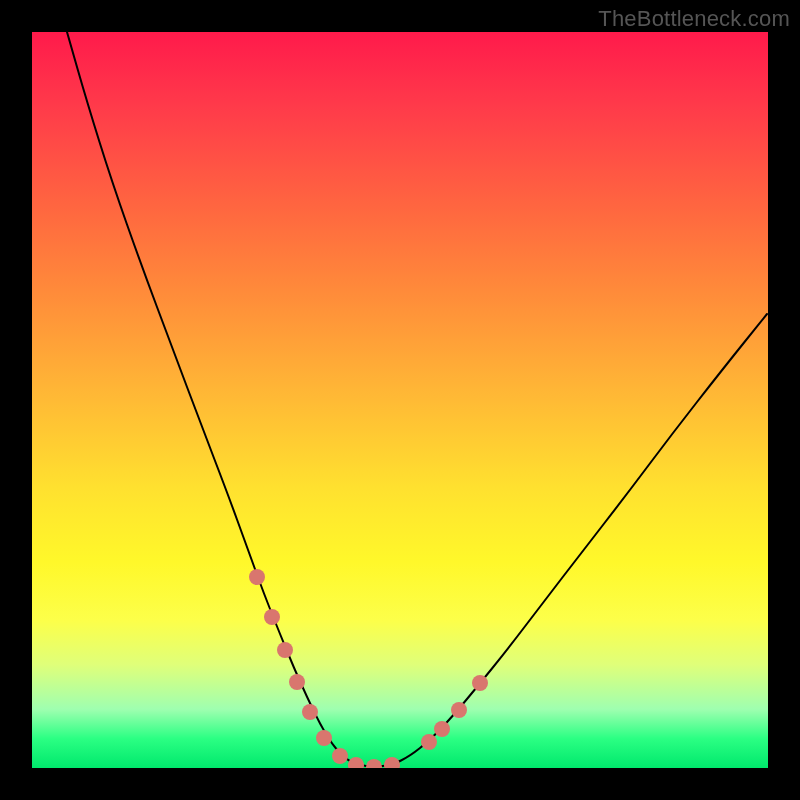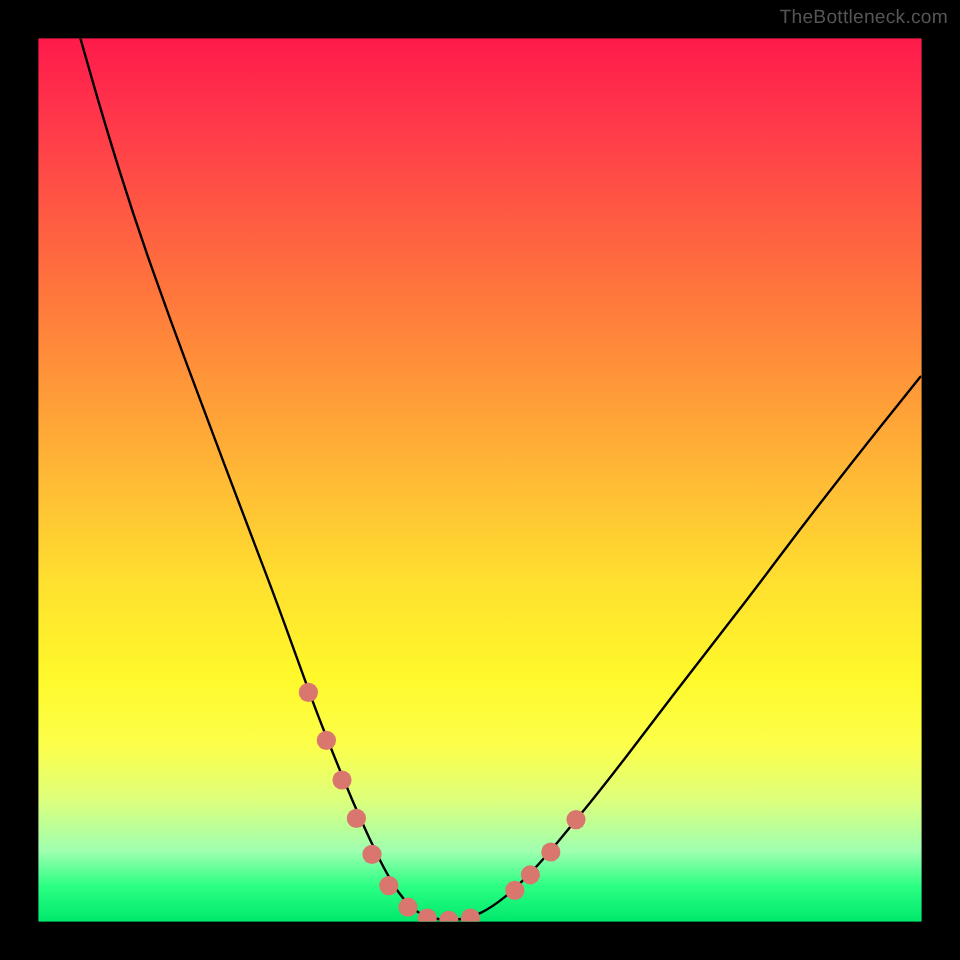--- a/index.html
+++ b/index.html
@@ -39,21 +39,21 @@
       #9fffb0 92%,
       #2bff83 96%,
       #00e86c 100%
     );
   }
   .watermark {
     position: absolute;
     top: 6px;
     right: 10px;
     color: #555;
-    font-size: 16px;
+    font-size: 22px;
     font-weight: 500;
     letter-spacing: 0.2px;
     user-select: none;
   }
   svg.curve {
     position: absolute;
     left: 0;
     top: 0;
     width: 736px;
     height: 736px;

